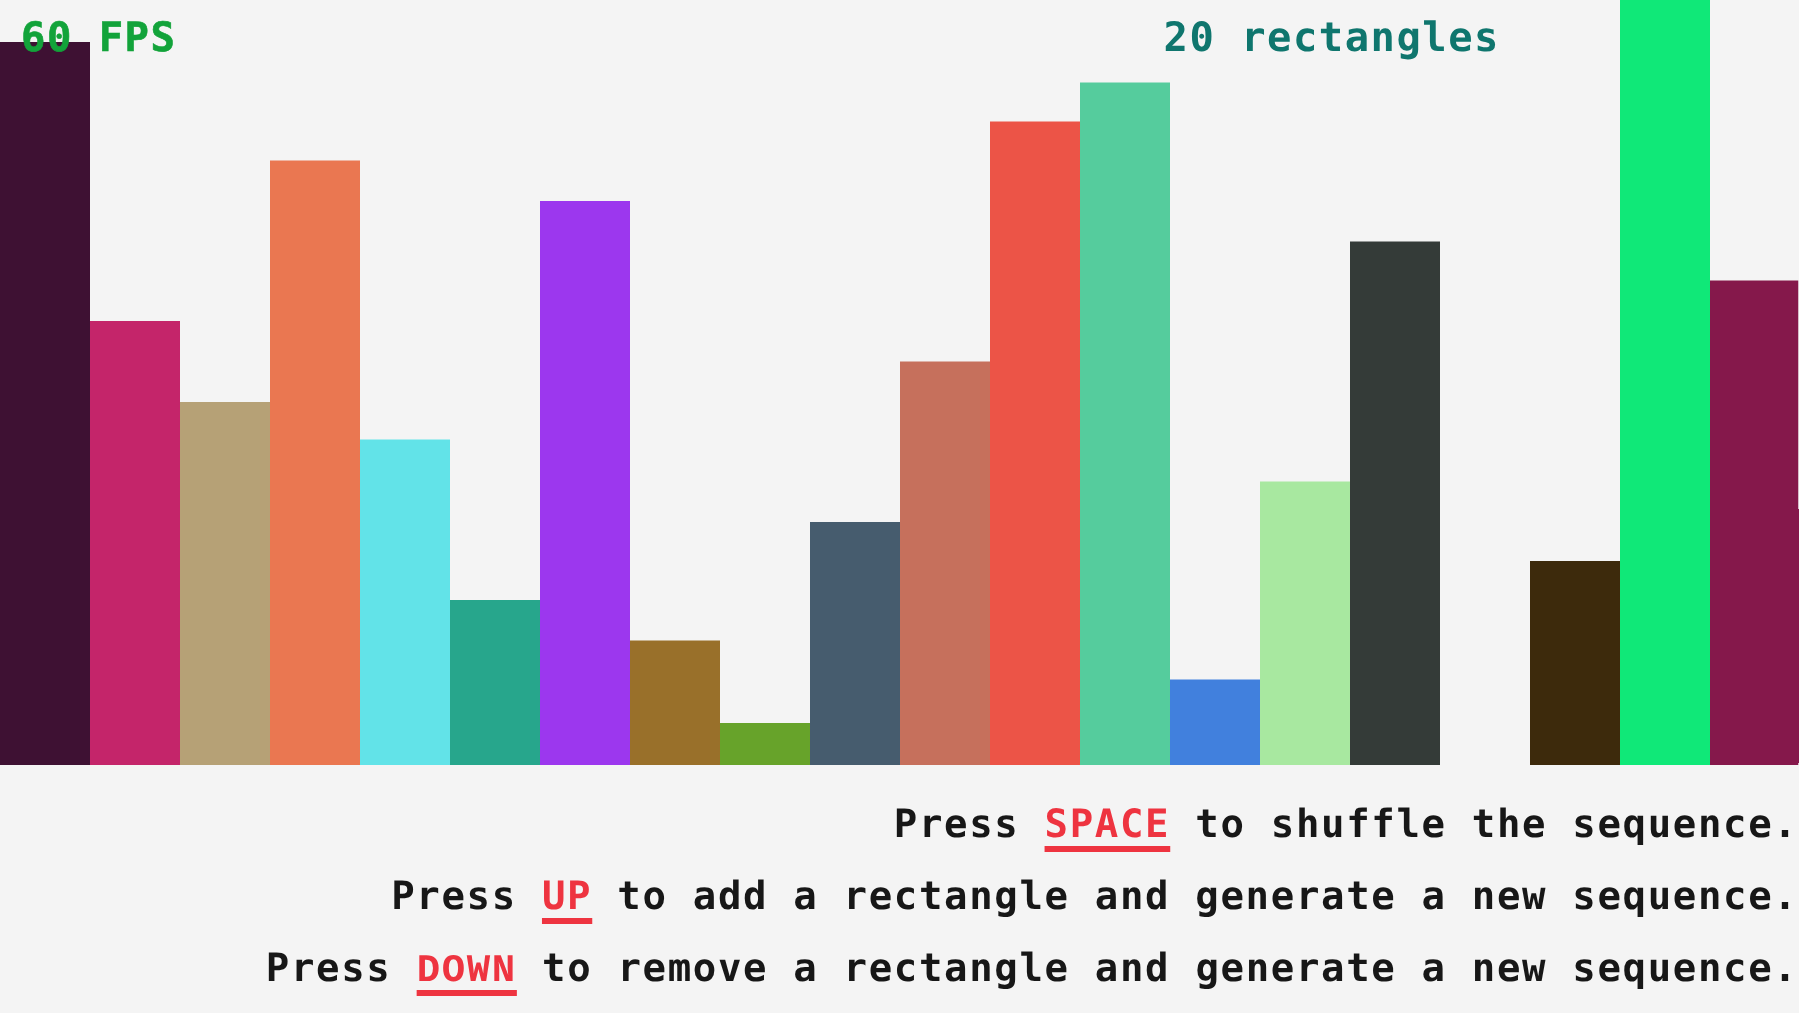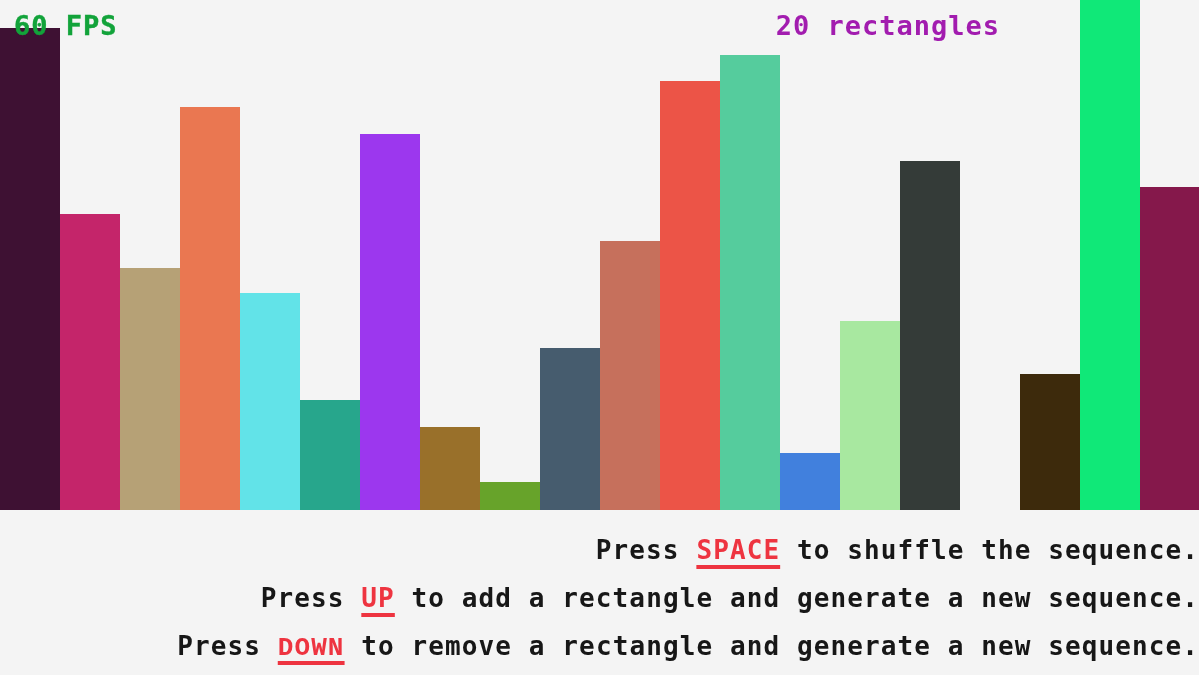--- a/index.html
+++ b/index.html
@@ -94,21 +94,21 @@
       <div class="bar" style="left: 720px; width: 60px; height: 455px; background: rgb(85, 204, 157);"></div>
       <div class="bar" style="left: 780px; width: 60px; height: 57px; background: rgb(65, 128, 221);"></div>
       <div class="bar" style="left: 840px; width: 60px; height: 189px; background: rgb(168, 232, 160);"></div>
       <div class="bar" style="left: 900px; width: 60px; height: 349px; background: rgb(52, 59, 56);"></div>
       <div class="bar" style="left: 1020px; width: 60px; height: 136px; background: rgb(61, 42, 12);"></div>
       <div class="bar" style="left: 1080px; width: 60px; height: 510px; background: rgb(16, 232, 120);"></div>
       <div class="bar" style="left: 1140px; width: 59px; height: 323px; background: rgb(133, 24, 75);"></div>
     </div>
 
   <div id="fps-label" style="color: rgb(18, 163, 58);">60 FPS</div>
-  <div id="count-label" style="color: #a21caf;">20 rectangles</div>
+  <div id="count-label" style="color: #0f766e;">20 rectangles</div>
 
   <div id="instructions">
     <div class="instruction-line">
       <span>Press </span><span class="key" style="color: rgb(238, 52, 64);">SPACE</span><span> to shuffle the sequence.</span>
     </div>
     <div class="instruction-line">
       <span>Press </span><span class="key" style="color: rgb(238, 52, 64);">UP</span><span> to add a rectangle and generate a new sequence.</span>
     </div>
     <div class="instruction-line">
       <span>Press </span><span class="key" style="color: rgb(238, 52, 64); font-family: Liberation Mono, monospace;">DOWN</span><span> to remove a rectangle and generate a new sequence.</span>

